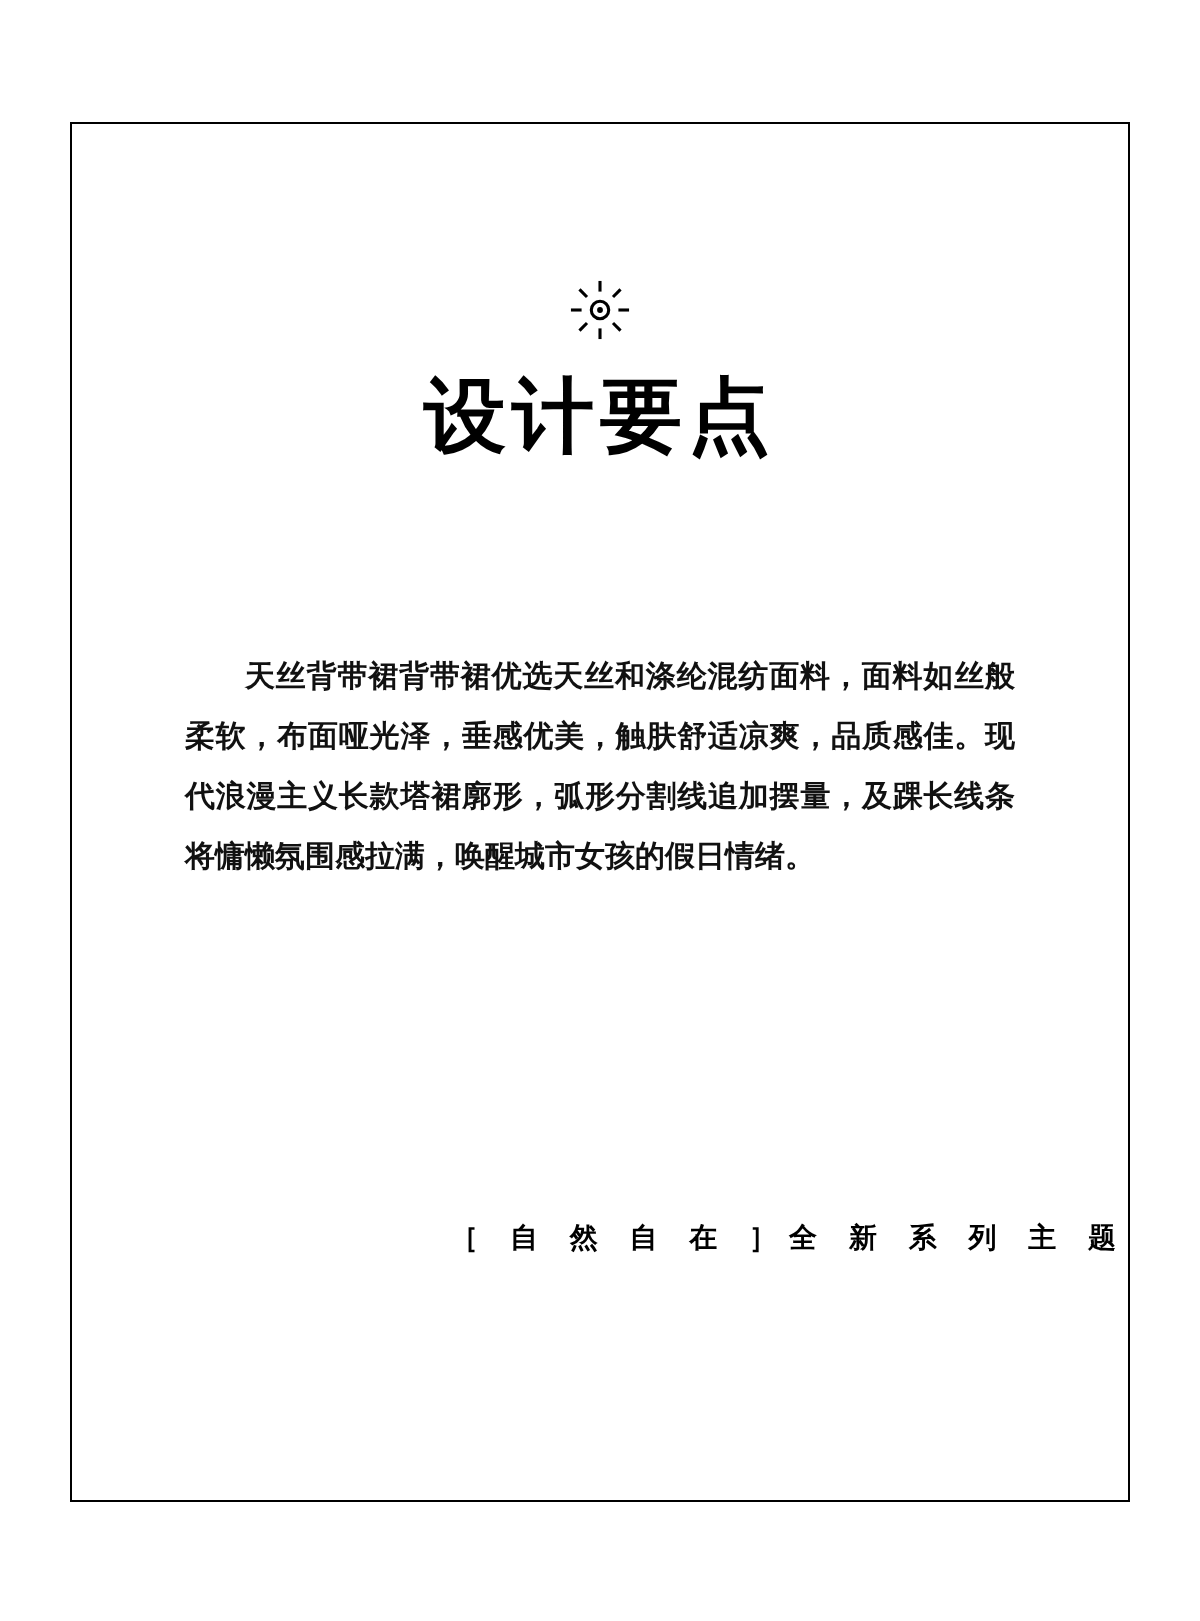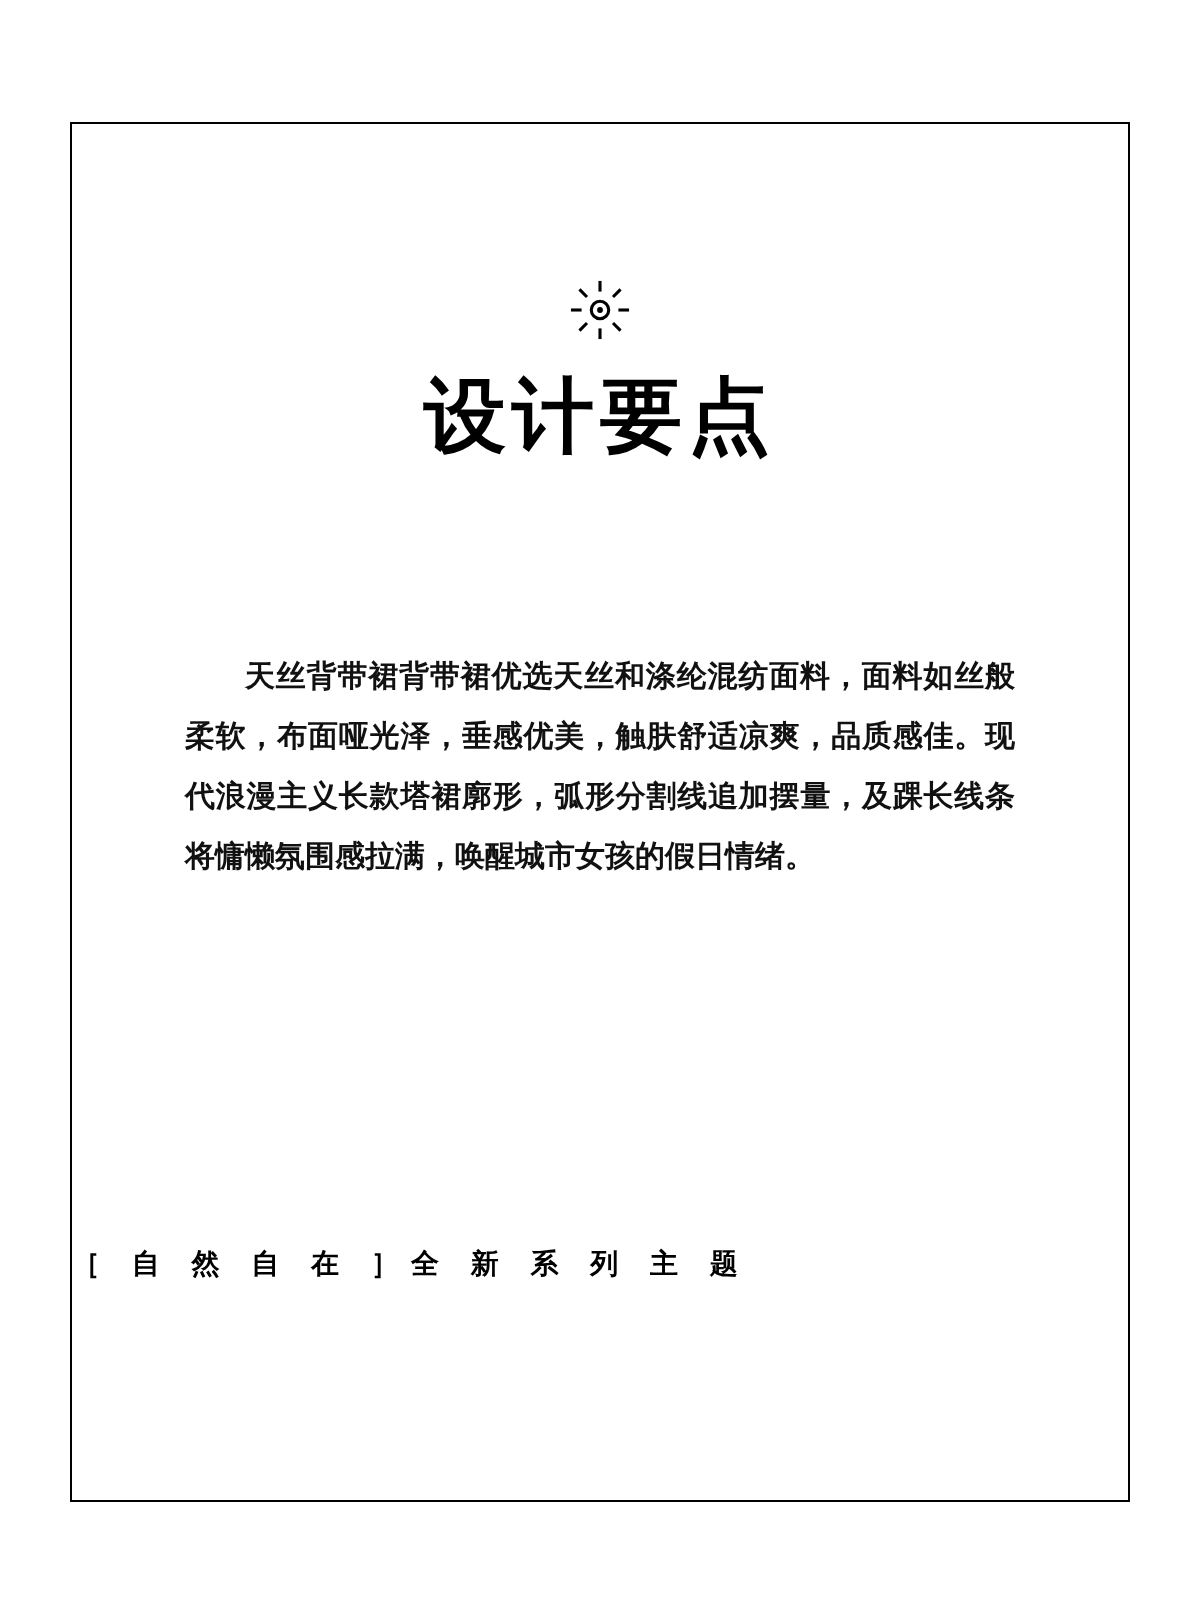--- a/index.html
+++ b/index.html
@@ -72,26 +72,25 @@
     text-indent: 60px;
     color: #111111;
     font-weight: 700;
   }
 
   .footer {
     position: absolute;
     left: 0;
     right: 0;
     top: 1095px;
-    text-align: left;
+    text-align: right;
     font-size: 28px;
     font-weight: 700;
     letter-spacing: 12px;
     color: #000000;
-    margin-top: 26px;
   }
 </style>
 </head>
 <body>
 
 <div class="page">
   <div class="frame">
     <div class="content">
 
       <svg class="sun-icon" viewBox="0 0 64 64" aria-hidden="true">

